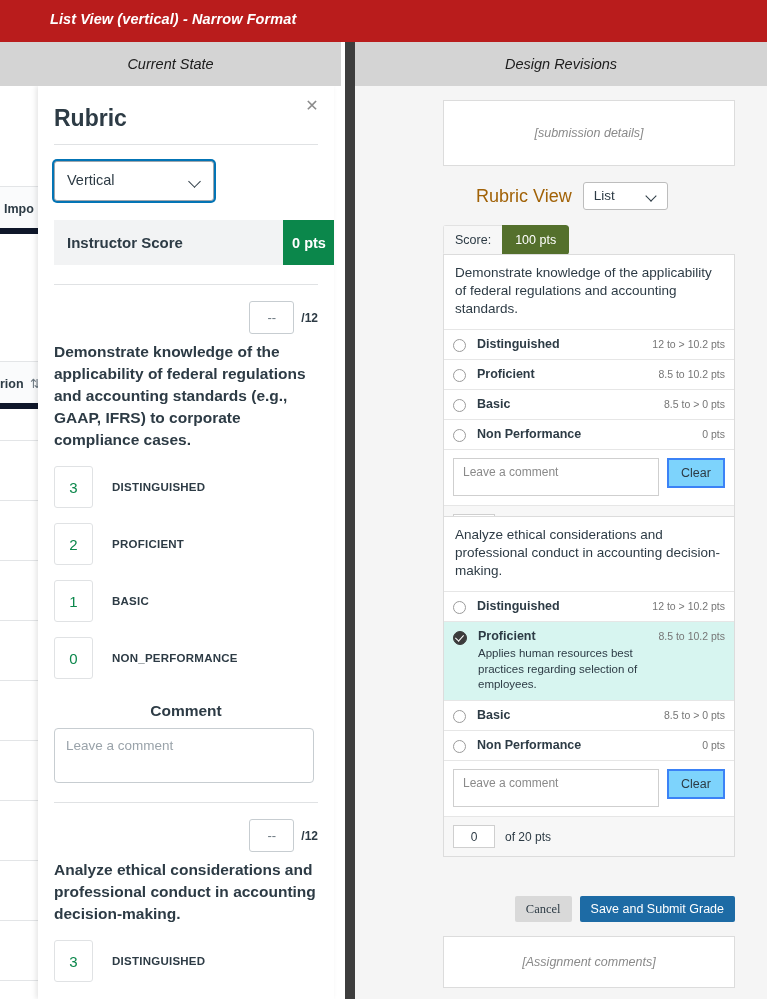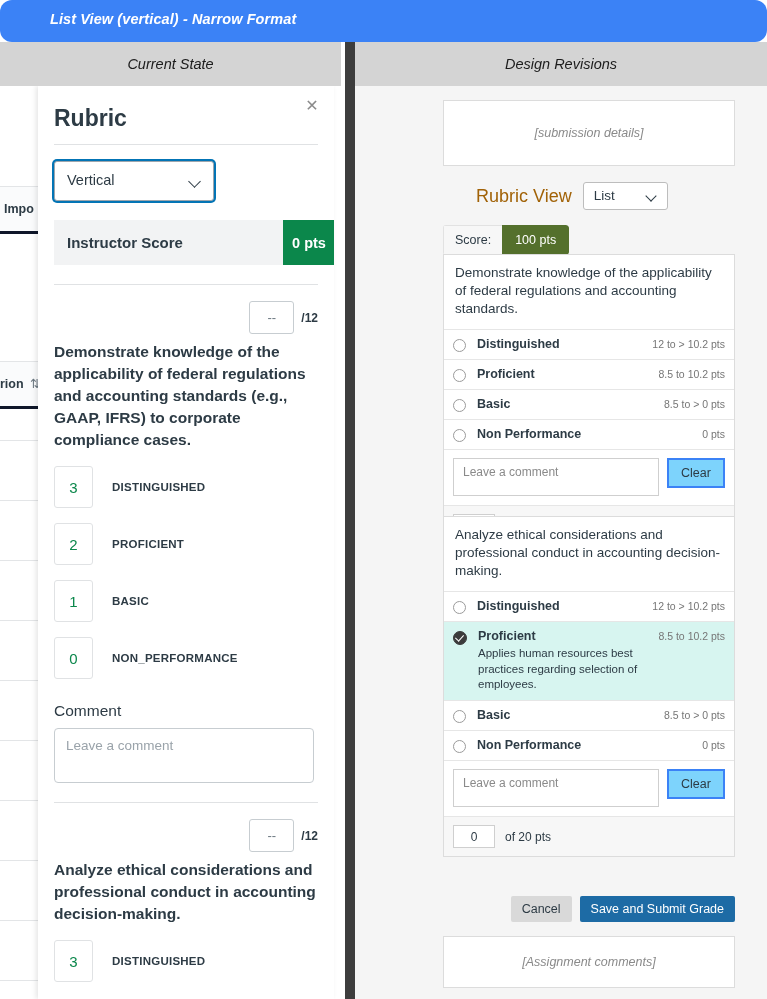--- a/index.html
+++ b/index.html
@@ -6,22 +6,21 @@
   html, body {
     width: 767px; height: 999px;
     font-family: "Liberation Sans", sans-serif;
     background: #ffffff;
     overflow: hidden;
   }
 
   
   #titlebar {
     position: absolute; left: 0; top: 0; width: 767px; height: 42px;
-    background: #3b82f6;
-    border-radius: 12px;
+    background: #b91c1c;
   }
   #titlebar .t {
     position: absolute; left: 50px; top: 11px;
     color: #ffffff; font-size: 14.5px; font-style: italic; font-weight: 600;
     letter-spacing: .1px;
   }
 
   
   .panel-head {
     position: absolute; top: 42px; height: 44px;
@@ -51,21 +50,21 @@
   }
 
   
   .bg-table { position: absolute; left: 0; top: 0; width: 44px; height: 913px;
               background: #ffffff; }
   .bg-row {
     position: absolute; left: 0; width: 44px; height: 1px; background: #e3e5e7;
   }
   .bg-cellpad {
     position: absolute; left: 0; width: 44px;
-    background: #fafbfc; border-top: 1px solid #e3e5e7; border-bottom: 3px solid #0f172a;
+    background: #fafbfc; border-top: 1px solid #e3e5e7; border-bottom: 6px solid #0f172a;
   }
   .bg-txt {
     position: absolute; font-size: 12.5px; color: #2d3b45; font-weight: 700;
     white-space: nowrap; overflow: hidden;
   }
 
   
   #modal {
     position: absolute; left: 38px; top: 0; width: 296px; height: 913px;
     background: #ffffff; box-shadow: -2px 0 5px rgba(0,0,0,.10);
@@ -144,21 +143,21 @@
   .rating-box {
     width: 39px; height: 42px; border: 1px solid #e0e2e4; border-radius: 3px;
     display: flex; align-items: center; justify-content: center;
     font-size: 15px; color: #0b874b; background: #fff;
   }
   .rating-lab {
     margin-left: 19px; font-size: 11.5px; font-weight: 700; color: #2d3b45;
     letter-spacing: .25px;
   }
   .comment-h {
-    font-size: 15.5px; font-weight: 400; color: #2d3b45; margin-top: 23px;
+    font-size: 15.5px; font-weight: 700; color: #2d3b45; margin-top: 23px; text-align: center;
   }
   .comment-box {
     margin-top: 8px; width: 260px; height: 55px;
     border: 1px solid #c7cdd1; border-radius: 4px; background: #fff;
     font-size: 13.5px; color: #9aa3aa; padding: 9px 11px;
   }
 
   
   #right-cap {
     position: absolute; left: 355px; top: 86px; width: 412px; height: 913px;
@@ -267,21 +266,21 @@
 
   #btn-row {
     position: absolute; left: 88px; top: 810px; width: 292px;
     display: flex; justify-content: flex-end; gap: 8px;
   }
   .btn {
     height: 26px; padding: 0 11px; font-size: 12.5px;
     display: flex; align-items: center; justify-content: center;
     border-radius: 2px; font-family: "Liberation Sans", sans-serif; border: none;
   }
-  #btn-cancel { background: #d9d9d9; color: #2d3b45; }
+  #btn-cancel { background: #d9d9d9; color: #2d3b45; font-family: Liberation Serif, serif; }
   #btn-save   { background: #1d6ba5; color: #fff; }
 
   #assign-comments {
     position: absolute; left: 88px; top: 850px; width: 292px; height: 52px;
   }
 </style>
 </head>
 <body>
 
 <div id="titlebar">

